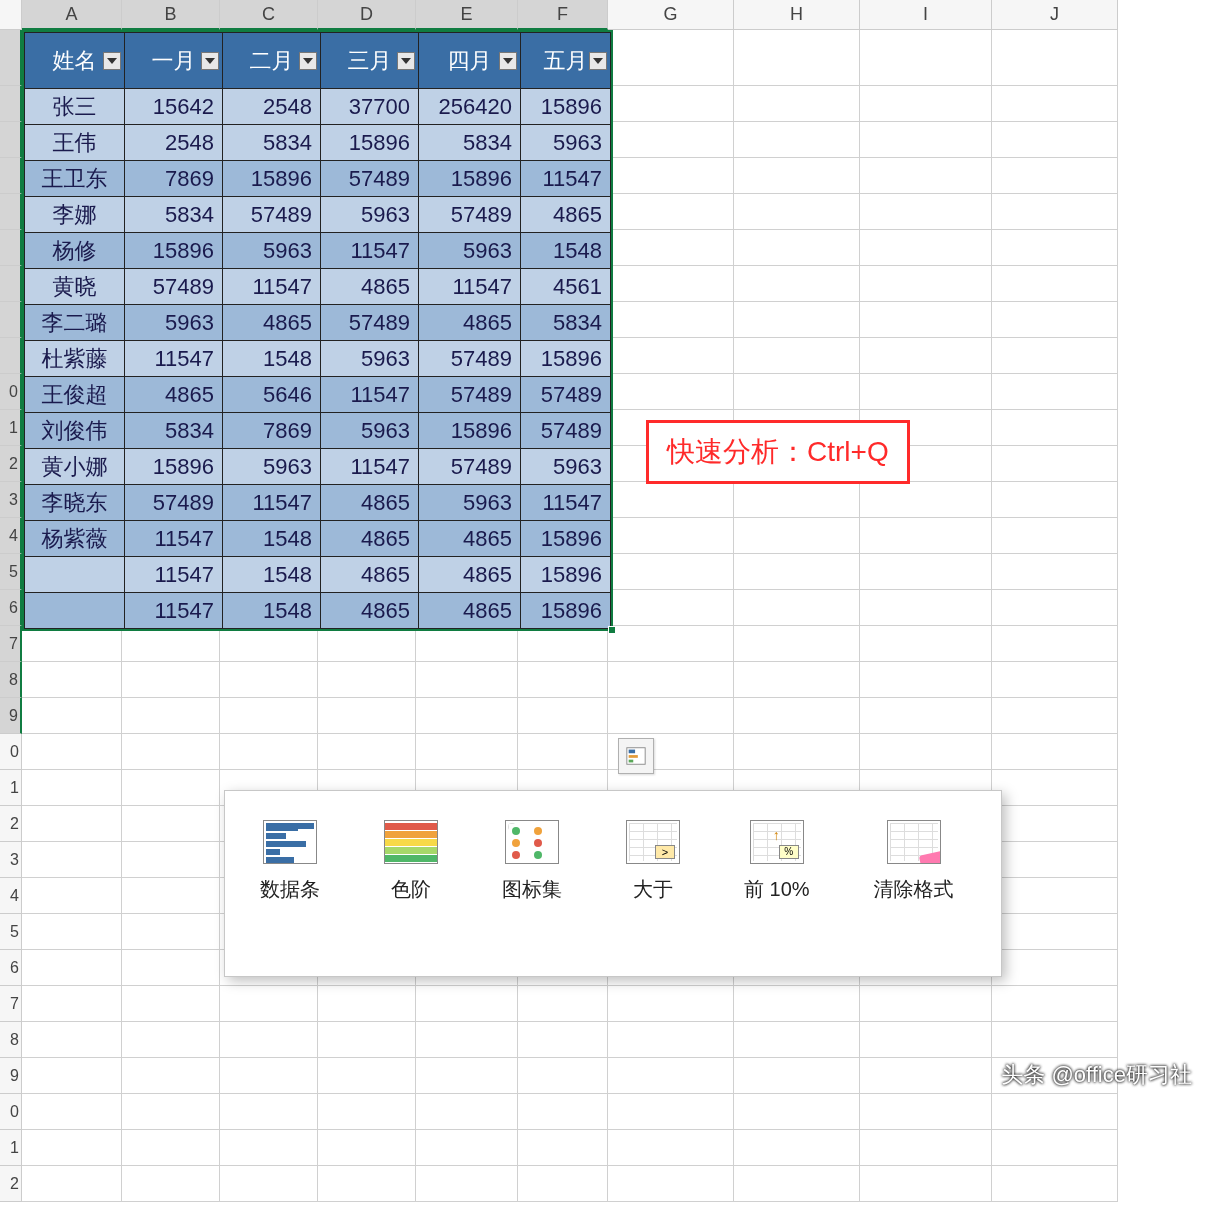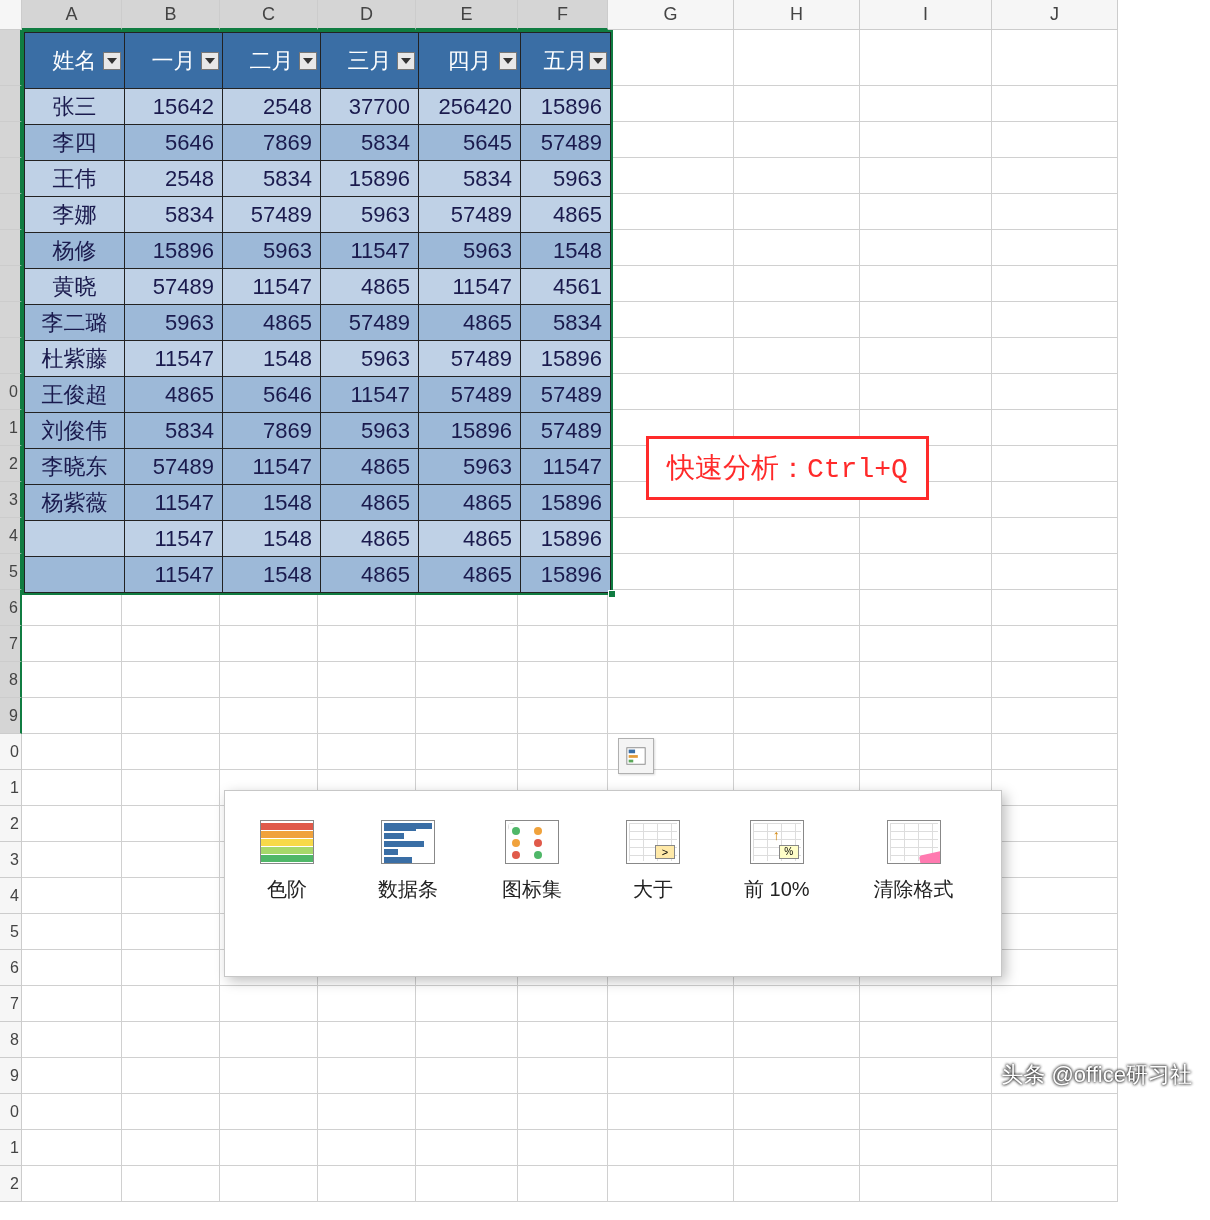--- a/index.html
+++ b/index.html
@@ -505,36 +505,36 @@
       </thead>
     <tbody id="tbl-body">
         <tr class="even">
           <td class="name">张三</td>
           <td>15642</td>
           <td>2548</td>
           <td>37700</td>
           <td>256420</td>
           <td>15896</td>
         </tr>
-        <tr class="odd">
-          <td class="name">李四</td>
-          <td>5646</td>
-          <td>7869</td>
-          <td>5834</td>
-          <td>5645</td>
-          <td>57489</td>
-        </tr>
         <tr class="even">
           <td class="name">王伟</td>
           <td>2548</td>
           <td>5834</td>
           <td>15896</td>
           <td>5834</td>
           <td>5963</td>
         </tr>
+        <tr class="odd">
+          <td class="name">王卫东</td>
+          <td>7869</td>
+          <td>15896</td>
+          <td>57489</td>
+          <td>15896</td>
+          <td>11547</td>
+        </tr>
         <tr class="even">
           <td class="name">李娜</td>
           <td>5834</td>
           <td>57489</td>
           <td>5963</td>
           <td>57489</td>
           <td>4865</td>
         </tr>
         <tr class="odd">
           <td class="name">杨修</td>
@@ -576,20 +576,28 @@
           <td>57489</td>
           <td>57489</td>
         </tr>
         <tr class="odd">
           <td class="name">刘俊伟</td>
           <td>5834</td>
           <td>7869</td>
           <td>5963</td>
           <td>15896</td>
           <td>57489</td>
+        </tr>
+        <tr class="even">
+          <td class="name">黄小娜</td>
+          <td>15896</td>
+          <td>5963</td>
+          <td>11547</td>
+          <td>57489</td>
+          <td>5963</td>
         </tr>
         <tr class="odd">
           <td class="name">李晓东</td>
           <td>57489</td>
           <td>11547</td>
           <td>4865</td>
           <td>5963</td>
           <td>11547</td>
         </tr>
         <tr class="odd">
@@ -623,44 +631,44 @@
 
 <div class="qa-btn" style="left:618px;top:738px;">
   <svg viewBox="0 0 24 24">
       <rect x="2" y="3" width="20" height="18" fill="#fff" stroke="#888"></rect>
       <rect x="4" y="5" width="7" height="4" fill="#3a6ea5"></rect>
       <rect x="4" y="11" width="10" height="3" fill="#e39c3a"></rect>
       <rect x="4" y="16" width="5" height="3" fill="#5aa858"></rect>
     </svg>
 </div>
 
-<div class="callout" style="left:646px;top:436px;font-family:Liberation Mono, monospace;">快速分析：Ctrl+Q</div>
+<div class="callout" style="left:646px;top:420px;">快速分析：Ctrl+Q</div>
 
 <div class="qa-popup" style="left:224px;top:790px;width:778px;">
   <div class="qa-items" id="qa-items">
-      <div class="qa-item">
-        <div class="qa-icon ic-colorscale">
-          <div style="top: 2px; background: rgb(224, 90, 74);"></div>
-          <div style="top: 10px; background: rgb(240, 162, 60);"></div>
-          <div style="top: 18px; background: rgb(247, 217, 72);"></div>
-          <div style="top: 26px; background: rgb(166, 216, 106);"></div>
-          <div style="top: 34px; background: rgb(79, 183, 104);"></div>
-        </div>
-        <div class="qa-item-label">色阶</div>
-      </div>
       <div class="qa-item">
         <div class="qa-icon ic-databar">
           <div class="grid-lines"></div>
           <div style="top: 4px; width: 32px;"></div>
           <div style="top: 12px; width: 20px;"></div>
           <div style="top: 20px; width: 40px;"></div>
           <div style="top: 28px; width: 14px;"></div>
           <div style="top: 36px; width: 28px;"></div>
         </div>
         <div class="qa-item-label">数据条</div>
+      </div>
+      <div class="qa-item">
+        <div class="qa-icon ic-colorscale">
+          <div style="top: 2px; background: rgb(224, 90, 74);"></div>
+          <div style="top: 10px; background: rgb(240, 162, 60);"></div>
+          <div style="top: 18px; background: rgb(247, 217, 72);"></div>
+          <div style="top: 26px; background: rgb(166, 216, 106);"></div>
+          <div style="top: 34px; background: rgb(79, 183, 104);"></div>
+        </div>
+        <div class="qa-item-label">色阶</div>
       </div>
       <div class="qa-item">
         <div class="qa-icon ic-iconset">
           <div class="grid-lines"></div>
           <div style="left: 6px; top: 6px; background: rgb(79, 183, 104);"></div>
           <div style="left: 28px; top: 6px; background: rgb(240, 162, 60);"></div>
           <div style="left: 6px; top: 18px; background: rgb(240, 162, 60);"></div>
           <div style="left: 28px; top: 18px; background: rgb(224, 90, 74);"></div>
           <div style="left: 6px; top: 30px; background: rgb(224, 90, 74);"></div>
           <div style="left: 28px; top: 30px; background: rgb(79, 183, 104);"></div>

